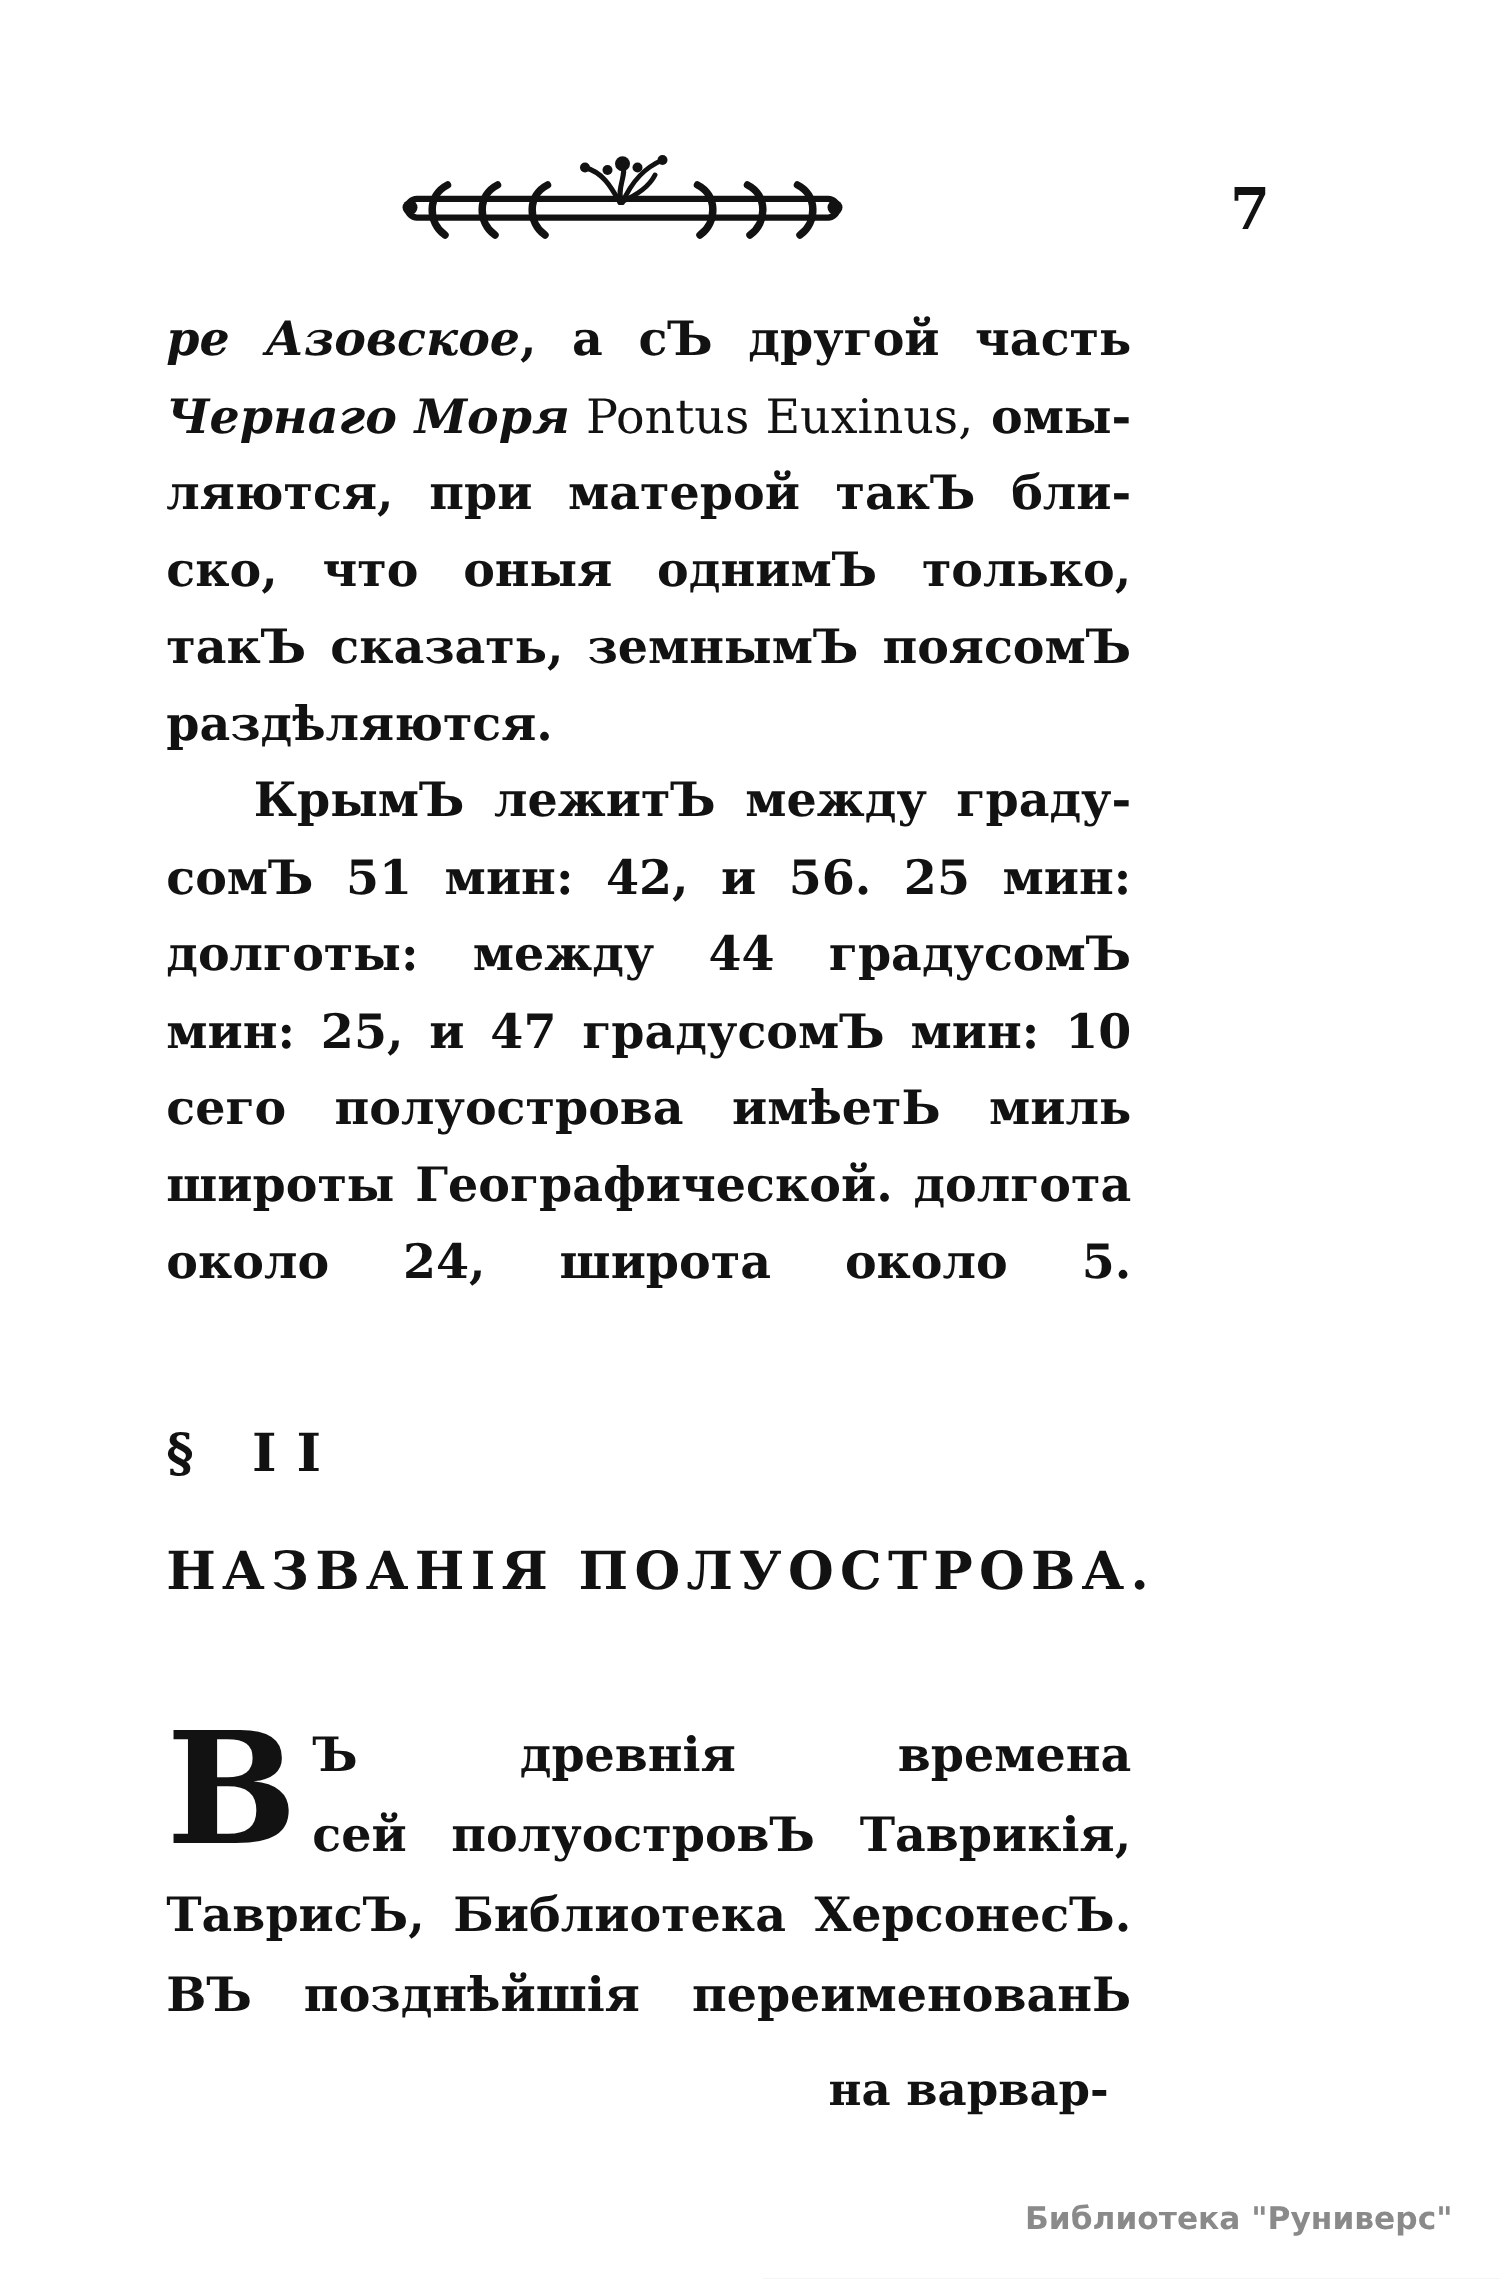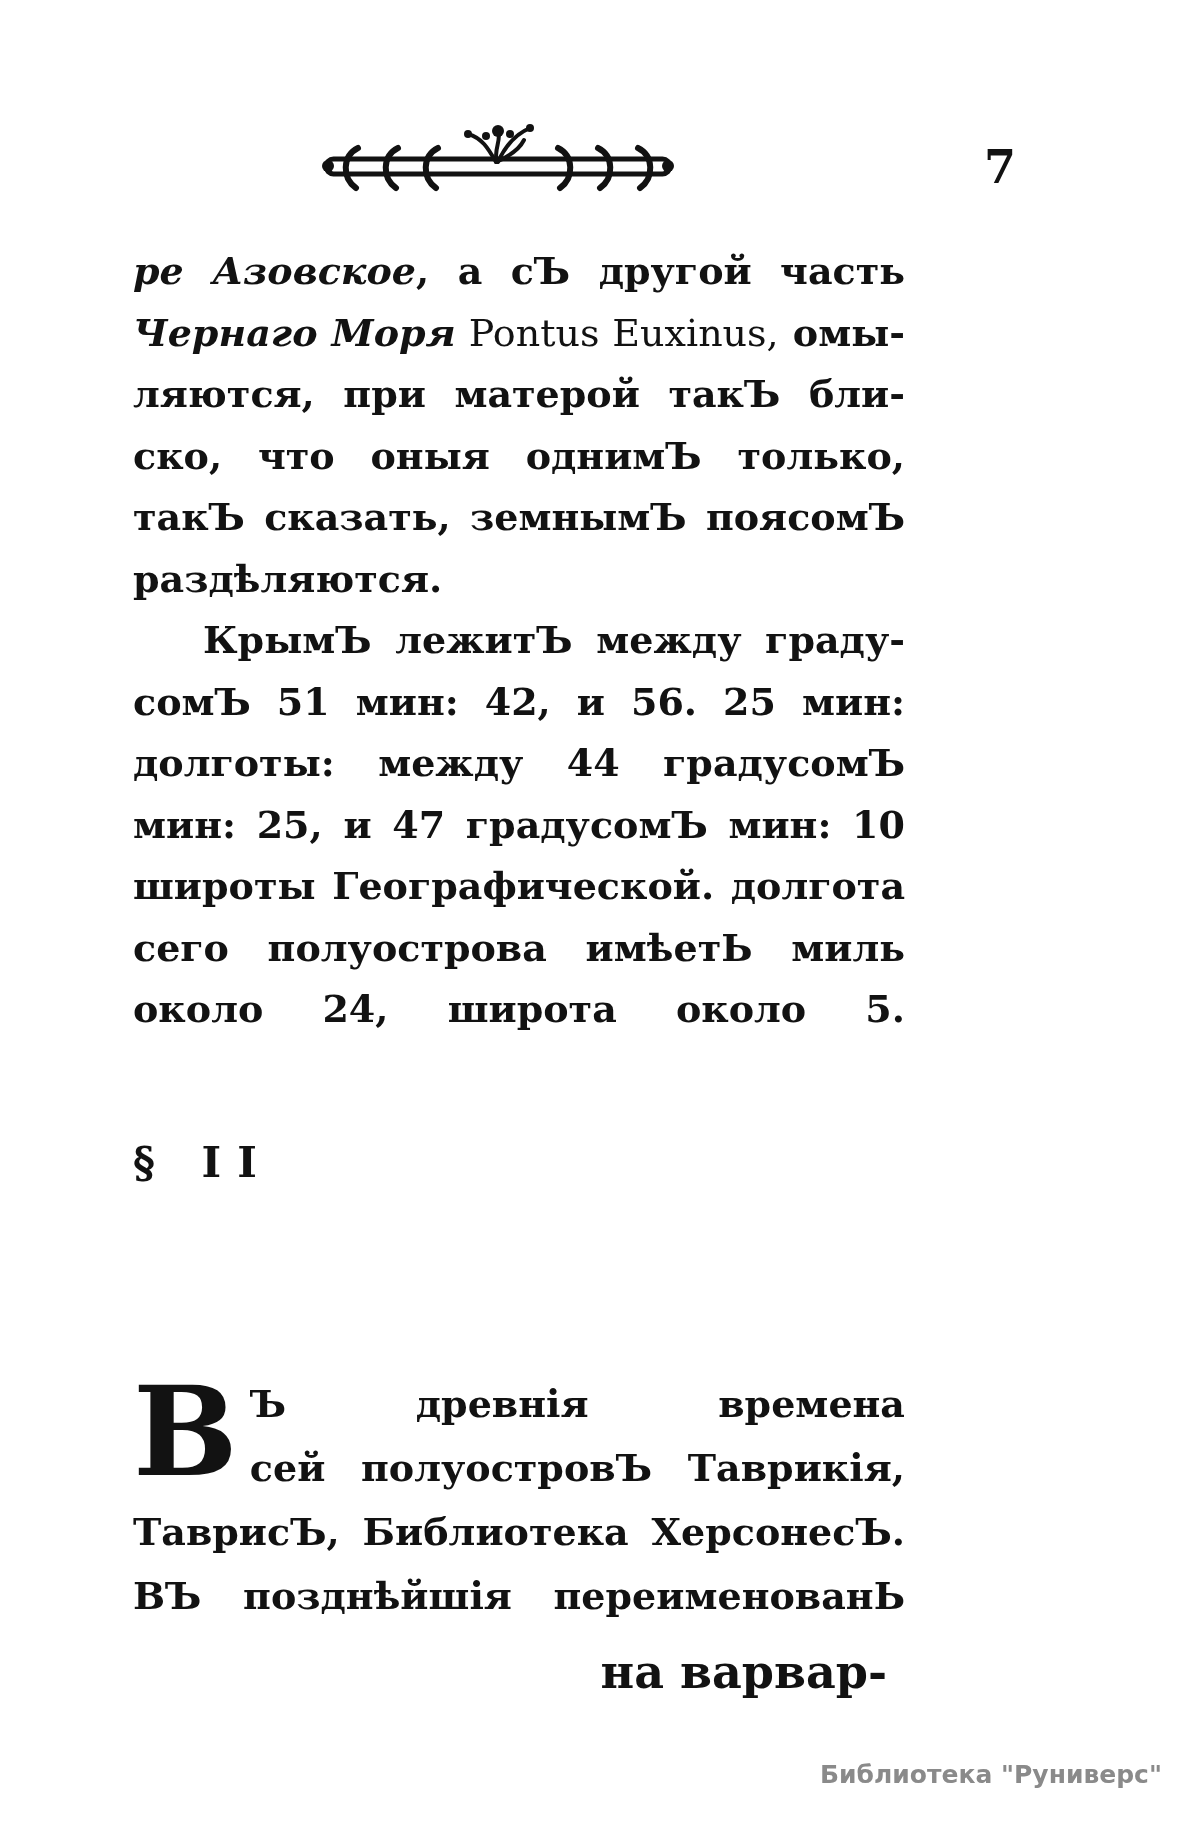--- a/index.html
+++ b/index.html
@@ -92,21 +92,21 @@
     font-weight: bold;
   }
   .p2line {
     font-size: 38px;
     font-weight: bold;
     line-height: 64px;
     height: 64px;
   }
   .clear { clear: both; }
   .catchword {
-    font-size: 46px;
+    font-size: 36px;
     font-weight: bold;
     line-height: 64px;
     height: 64px;
     text-align: right;
     padding-right: 18px;
     margin-top: 12px;
   }
 
   .footer {
     position: absolute;
@@ -156,27 +156,28 @@
     <div class="line j"><span class="it">ре Азовское</span><span>, а сЪ другой часть</span></div>
     <div class="line j"><span class="it">Чернаго Моря</span><span class="lat"> Pontus Euxinus,</span><span> омы-</span></div>
     <div class="line j">ляются, при матерой такЪ бли-</div>
     <div class="line j">ско, что оныя однимЪ только,</div>
     <div class="line j">такЪ сказать, земнымЪ поясомЪ</div>
     <div class="line">раздѣляются.</div>
     <div class="line j indent">КрымЪ лежитЪ между граду-</div>
     <div class="line j">сомЪ 51 мин: 42, и 56. 25 мин:</div>
     <div class="line j">долготы: между 44 градусомЪ</div>
     <div class="line j">мин: 25, и 47 градусомЪ мин: 10</div>
+    <div class="line j">сего полуострова имѣетЬ миль</div>
     <div class="line j">широты Географической. долгота</div>
-    <div class="line j">сего полуострова имѣетЬ миль</div>
     <div class="line j">около 24, широта около 5.</div>
   </div>
 
   <div class="sectmark">§ II</div>
 
+  <div class="heading">НАЗВАНІЯ ПОЛУОСТРОВА.</div>
 
   <div class="body2">
     <span class="dropcap">В</span>
     <div class="p2line j">Ъ древнія времена назывался</div>
     <div class="p2line j">сей полуостровЪ Таврикія,</div>
     <div class="clear"></div>
     <div class="p2line j">ТаврисЪ, Библиотека ХерсонесЪ.</div>
     <div class="p2line j">ВЪ позднѣйшія переименованЬ оной</div>
     <div class="catchword">на варвар-</div>
   </div>

